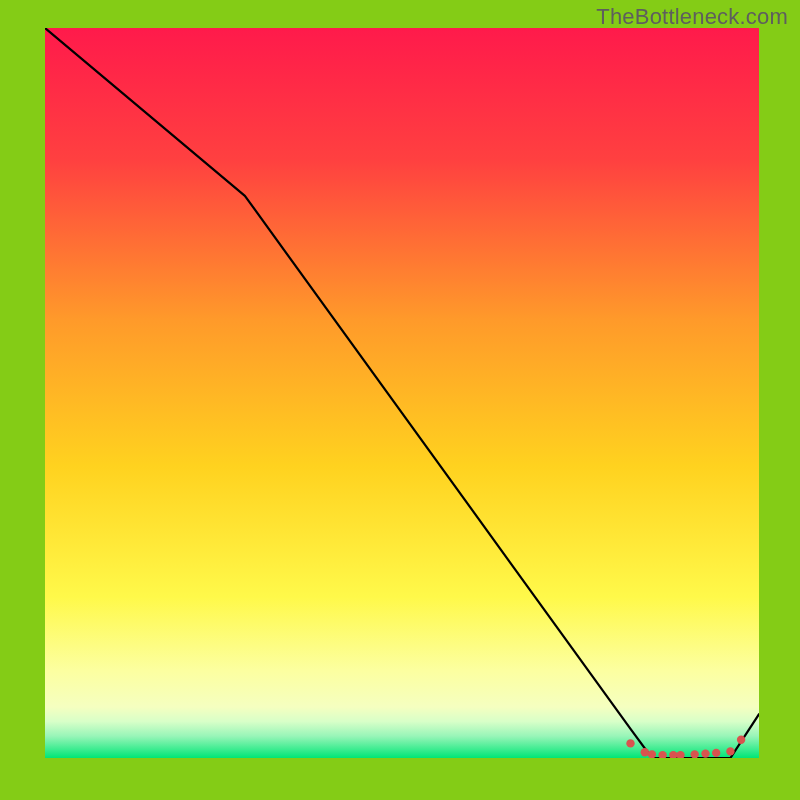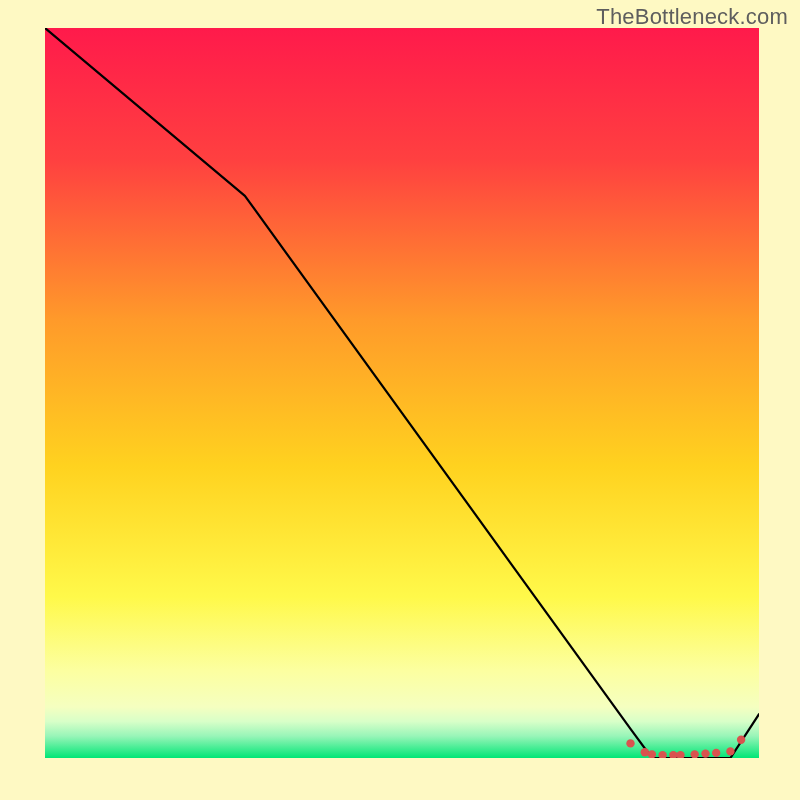--- a/index.html
+++ b/index.html
@@ -8,21 +8,21 @@
     background: #000;
     width: 800px;
     height: 800px;
     overflow: hidden;
     font-family: Arial, Helvetica, sans-serif;
   }
   .frame {
     position: relative;
     width: 800px;
     height: 800px;
-    background: #fef9c3;
+    background: #84cc16;
   }
   .watermark {
     position: absolute;
     top: 4px;
     right: 12px;
     color: #5e5e5e;
     font-size: 22px;
     font-weight: 500;
     letter-spacing: 0.2px;
     z-index: 5;

